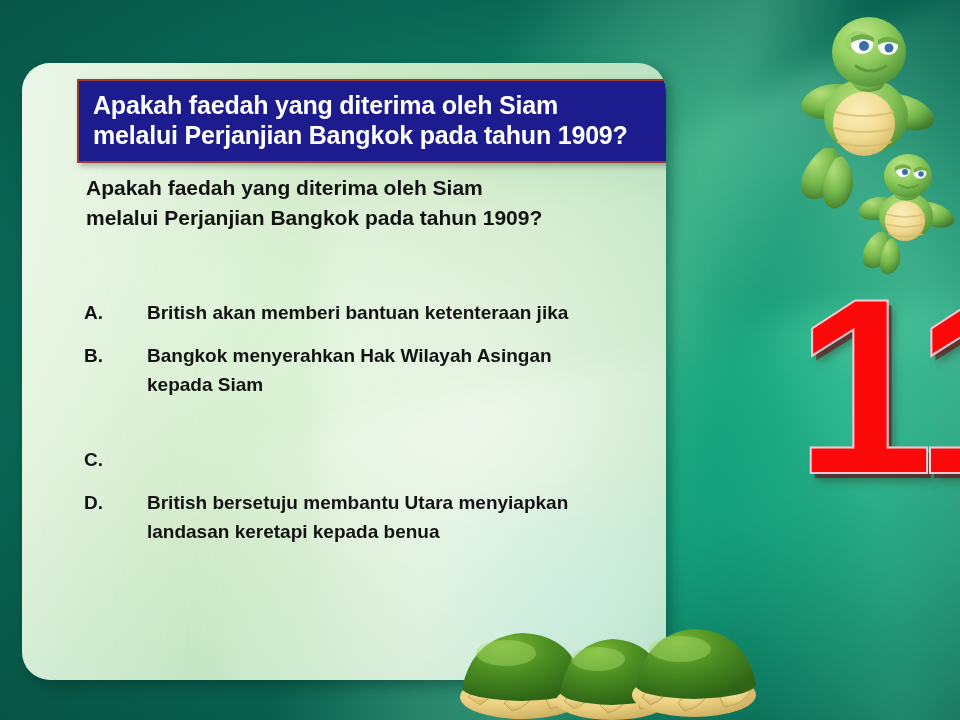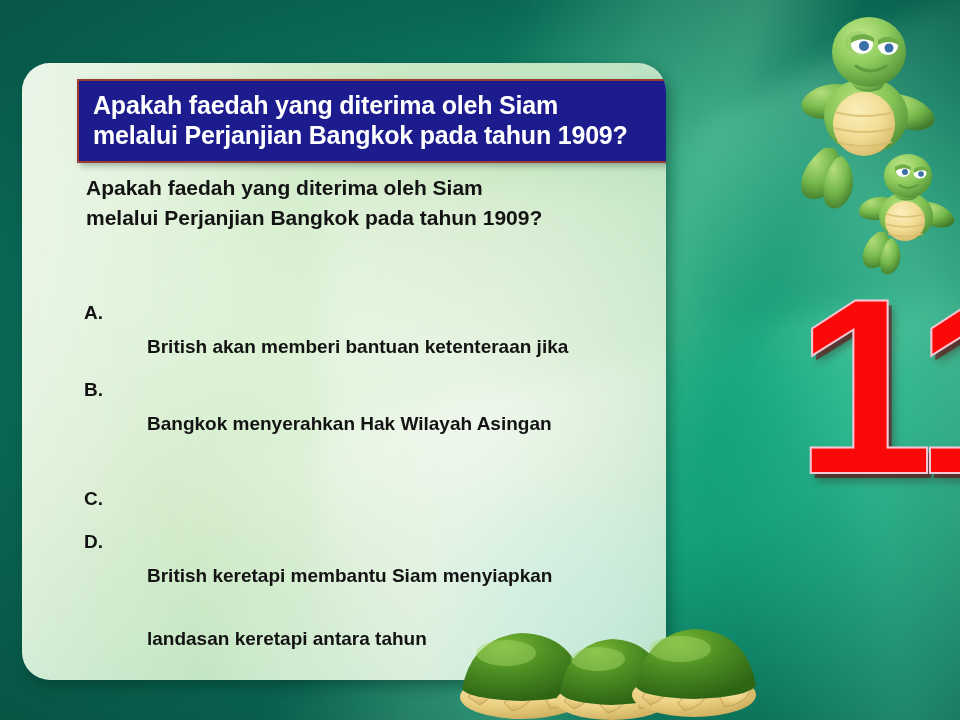--- a/index.html
+++ b/index.html
@@ -176,21 +176,21 @@
     font-weight: bold;
     line-height: 29px;
   }
   .option-text {
     flex: 1 1 auto;
     color: #131313;
     font-size: 19px;
     font-weight: bold;
     line-height: 29px;
   }
-  .option-text .ln { display: block; white-space: nowrap; margin-top: 34px; }
+  .option-text .ln { display: block; white-space: nowrap; }
   #opt-b { margin-bottom: 46px; }
 
   
   #big-number {
     position: absolute;
     left: 795px;
     top: 262px;
     width: 160px;
     text-align: center;
     font-size: 250px;
@@ -252,34 +252,35 @@
         <div class="option-letter">A.</div>
         <div class="option-text">
           <span class="ln">British akan memberi bantuan ketenteraan jika</span>
         </div>
       </div>
 
       <div class="option" id="opt-b">
         <div class="option-letter">B.</div>
         <div class="option-text">
           <span class="ln">Bangkok menyerahkan Hak Wilayah Asingan</span>
+          <span class="ln">kepada Siam</span>
         </div>
       </div>
 
       <div class="option" id="opt-c">
         <div class="option-letter">C.</div>
         <div class="option-text">
         </div>
       </div>
 
       <div class="option" id="opt-d">
         <div class="option-letter">D.</div>
         <div class="option-text">
-          <span class="ln">British keretapi membantu Siam menyiapkan</span>
-          <span class="ln">landasan keretapi antara tahun</span>
+          <span class="ln">British bersetuju membantu Utara menyiapkan</span>
+          <span class="ln">landasan keretapi kepada benua</span>
         </div>
       </div>
 
     </div>
   </div>
 
   <div id="big-number">11</div>
 
   <svg class="turtle" id="turtle-big" viewBox="0 0 160 230" xmlns="http://www.w3.org/2000/svg">
     <defs>

